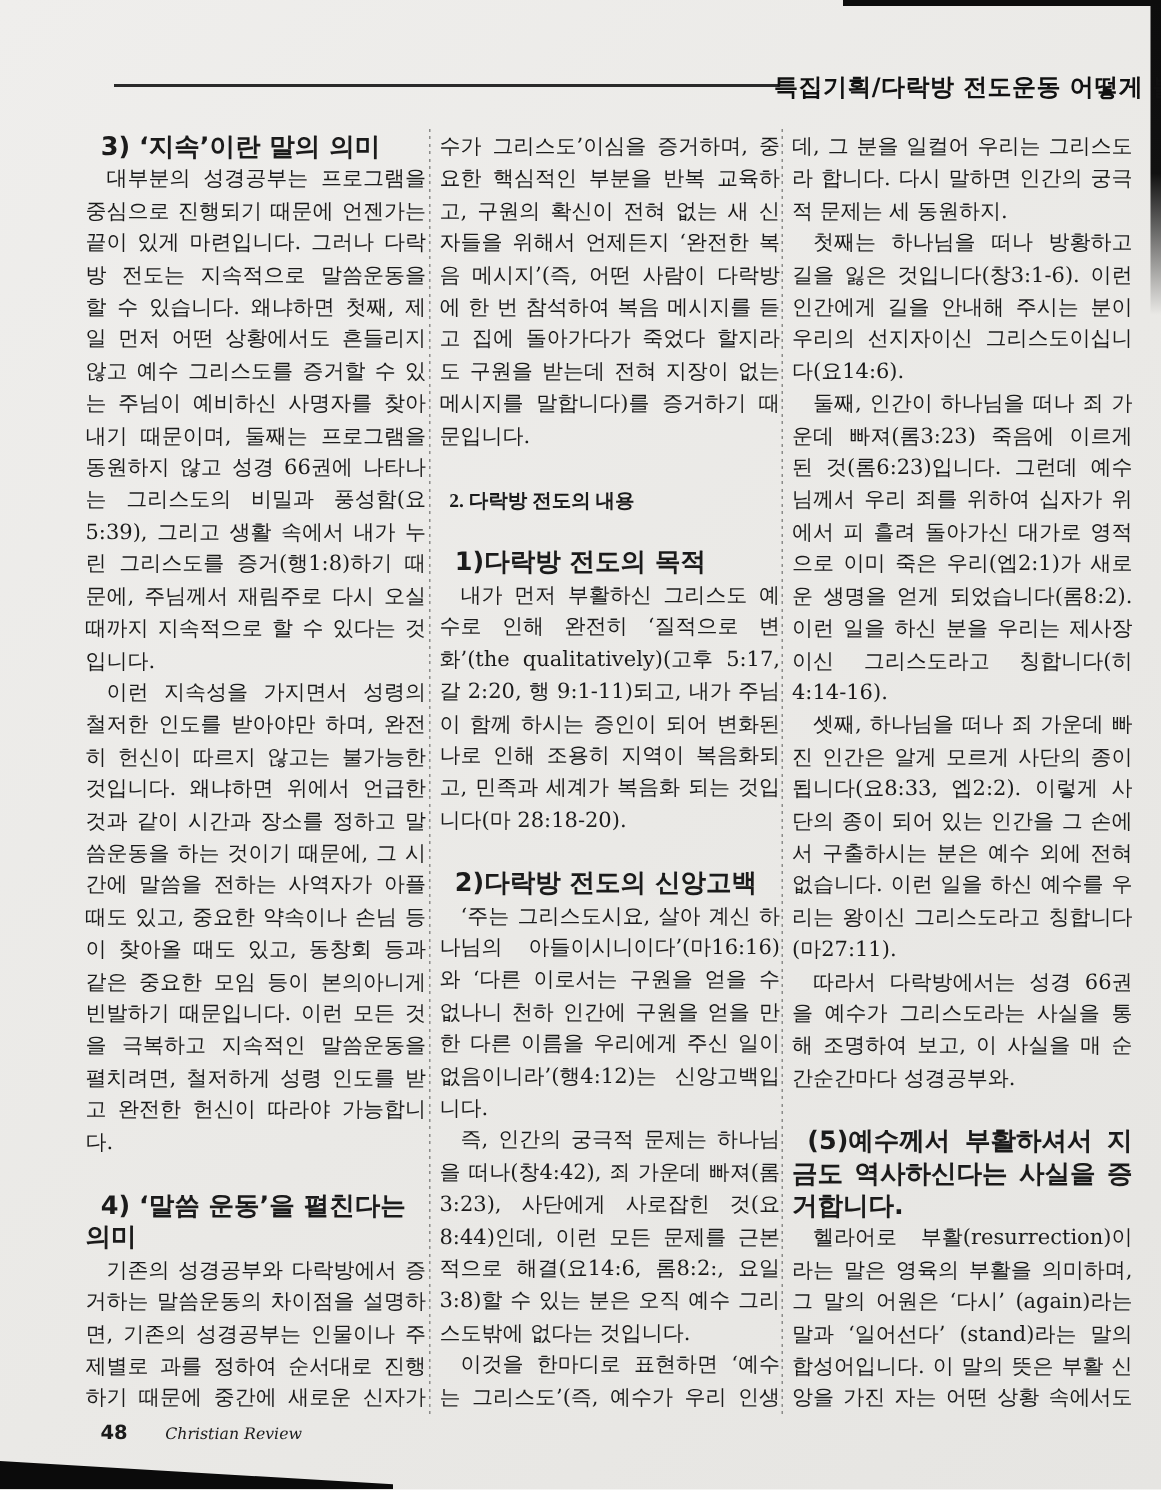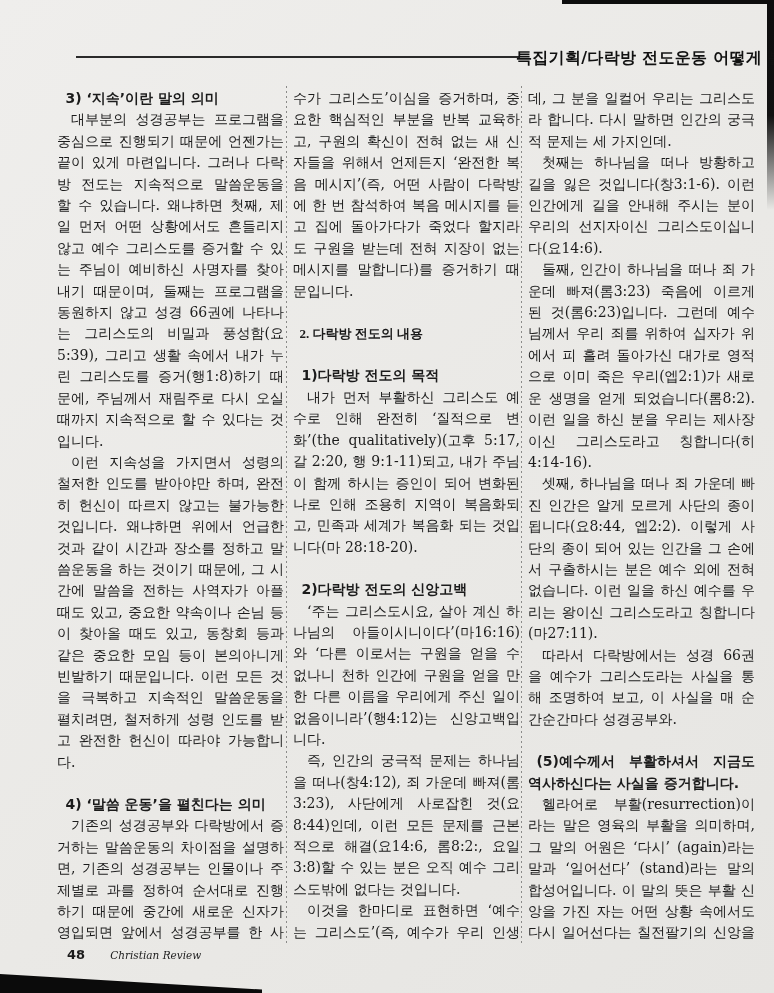--- a/index.html
+++ b/index.html
@@ -30,21 +30,21 @@
   .col-0{left:57px;} .col-1{left:293px;} .col-2{left:528px;}
   .col-sep{
     position:absolute;top:86px;height:858px;width:1px;
     background:repeating-linear-gradient(to bottom,#8a8a88 0 2px,rgba(0,0,0,0) 2px 5px);
   }
   .sep-1{left:286px;} .sep-2{left:521px;}
   .block-p{text-indent:1em;margin:0;}
   .block-p.noindent{text-indent:0;}
   .block-h{
     font-family:"DejaVu Sans","Liberation Sans",sans-serif;
-    font-weight:bold;font-size:14px;text-indent:0.6em;margin:21px 0 0 0;text-align:left;
+    font-weight:bold;font-size:17px;text-indent:0.6em;margin:21px 0 0 0;text-align:left;
   }
   .column > .block-h:first-child{margin-top:0;}
   .block-section{
     font-family:Liberation Serif, serif;
     font-weight:bold;font-size:13px;text-indent:0.5em;margin:21px 0;text-align:left;
   }
   
   .block-h.wrap{text-align:justify;}
   
   .footer{position:absolute;left:67px;top:944px;white-space:nowrap;}
@@ -71,28 +71,28 @@
     <div class="block-h">4) ‘말씀 운동’을 펼친다는 의미</div>
     <div class="block-p">기존의 성경공부와 다락방에서 증거하는 말씀운동의 차이점을 설명하면, 기존의 성경공부는 인물이나 주제별로 과를 정하여 순서대로 진행하기 때문에 중간에 새로운 신자가 영입되면 앞에서 성경공부를 한 사람과 여러가지 면에서 같이 성경 공부를 하기가 어려울 뿐만 아니라, 아직 구원의 확신이 없는 새 신자인 경우에는 따라가기가 상당히 어려운 부분이 많았습니다. 그러나 다락방에서는 이런 문제점들을 극복하기 위해서 어떤 사람이든지 중간에 들어와서 성경공부를 해도 지장이 없습니다. 왜냐하면 성경의 어느 부분을 공부해도 ‘예</div>
   </div>
 <div class="column col-1">
     <div class="block-p noindent">수가 그리스도’이심을 증거하며, 중요한 핵심적인 부분을 반복 교육하고, 구원의 확신이 전혀 없는 새 신자들을 위해서 언제든지 ‘완전한 복음 메시지’(즉, 어떤 사람이 다락방에 한 번 참석하여 복음 메시지를 듣고 집에 돌아가다가 죽었다 할지라도 구원을 받는데 전혀 지장이 없는 메시지를 말합니다)를 증거하기 때문입니다.</div>
     <div class="block-section">2. 다락방 전도의 내용</div>
     <div class="block-h">1)다락방 전도의 목적</div>
     <div class="block-p">내가 먼저 부활하신 그리스도 예수로 인해 완전히 ‘질적으로 변화’(the qualitatively)(고후 5:17, 갈 2:20, 행 9:1-11)되고, 내가 주님이 함께 하시는 증인이 되어 변화된 나로 인해 조용히 지역이 복음화되고, 민족과 세계가 복음화 되는 것입니다(마 28:18-20).</div>
     <div class="block-h">2)다락방 전도의 신앙고백</div>
     <div class="block-p">‘주는 그리스도시요, 살아 계신 하나님의 아들이시니이다’(마16:16)와 ‘다른 이로서는 구원을 얻을 수 없나니 천하 인간에 구원을 얻을 만한 다른 이름을 우리에게 주신 일이 없음이니라’(행4:12)는 신앙고백입니다.</div>
-    <div class="block-p">즉, 인간의 궁극적 문제는 하나님을 떠나(창4:12), 죄 가운데 빠져(롬3:23), 사단에게 사로잡힌 것(요8:44)인데, 이런 모든 문제를 근본적으로 해결(요14:6, 롬8:2:, 요일 3:8)할 수 있는 분은 오직 예수 그리스도밖에 없다는 것입니다.</div>
+    <div class="block-p">즉, 인간의 궁극적 문제는 하나님을 떠나(창4:42), 죄 가운데 빠져(롬3:23), 사단에게 사로잡힌 것(요8:44)인데, 이런 모든 문제를 근본적으로 해결(요14:6, 롬8:2:, 요일 3:8)할 수 있는 분은 오직 예수 그리스도밖에 없다는 것입니다.</div>
     <div class="block-p">이것을 한마디로 표현하면 ‘예수는 그리스도’(즉, 예수가 우리 인생의 모든 문제의 해답자, 혹은 해결자가 되신다)라는 신앙고백입니다.</div>
   </div>
 <div class="column col-2">
-    <div class="block-p noindent">데, 그 분을 일컬어 우리는 그리스도라 합니다. 다시 말하면 인간의 궁극적 문제는 세 가지인데.</div>
+    <div class="block-p noindent">데, 그 분을 일컬어 우리는 그리스도라 합니다. 다시 말하면 인간의 궁극적 문제는 세 동원하지.</div>
     <div class="block-p">첫째는 하나님을 떠나 방황하고 길을 잃은 것입니다(창3:1-6). 이런 인간에게 길을 안내해 주시는 분이 우리의 선지자이신 그리스도이십니다(요14:6).</div>
     <div class="block-p">둘째, 인간이 하나님을 떠나 죄 가운데 빠져(롬3:23) 죽음에 이르게 된 것(롬6:23)입니다. 그런데 예수님께서 우리 죄를 위하여 십자가 위에서 피 흘려 돌아가신 대가로 영적으로 이미 죽은 우리(엡2:1)가 새로운 생명을 얻게 되었습니다(롬8:2). 이런 일을 하신 분을 우리는 제사장이신 그리스도라고 칭합니다(히4:14-16).</div>
-    <div class="block-p">셋째, 하나님을 떠나 죄 가운데 빠진 인간은 알게 모르게 사단의 종이 됩니다(요8:44, 엡2:2). 이렇게 사단의 종이 되어 있는 인간을 그 손에서 구출하시는 분은 예수 외에 전혀 없습니다. 이런 일을 하신 예수를 우리는 왕이신 그리스도라고 칭합니다(마27:11).</div>
+    <div class="block-p">셋째, 하나님을 떠나 죄 가운데 빠진 인간은 알게 모르게 사단의 종이 됩니다(요8:33, 엡2:2). 이렇게 사단의 종이 되어 있는 인간을 그 손에서 구출하시는 분은 예수 외에 전혀 없습니다. 이런 일을 하신 예수를 우리는 왕이신 그리스도라고 칭합니다(마27:11).</div>
     <div class="block-p">따라서 다락방에서는 성경 66권을 예수가 그리스도라는 사실을 통해 조명하여 보고, 이 사실을 매 순간순간마다 성경공부와.</div>
     <div class="block-h wrap">(5)예수께서 부활하셔서 지금도 역사하신다는 사실을 증거합니다.</div>
     <div class="block-p">헬라어로 부활(resurrection)이라는 말은 영육의 부활을 의미하며, 그 말의 어원은 ‘다시’ (again)라는 말과 ‘일어선다’ (stand)라는 말의 합성어입니다. 이 말의 뜻은 부활 신앙을 가진 자는 어떤 상황 속에서도 다시 일어선다는 칠전팔기의 신앙을 뜻하며 오뚜기같은 신앙의 소유자를 말합니다.</div>
   </div>
 
 <div class="footer">
   <span class="page-num">48</span>
   <span class="mag-name">Christian Review</span>
 </div>
 

